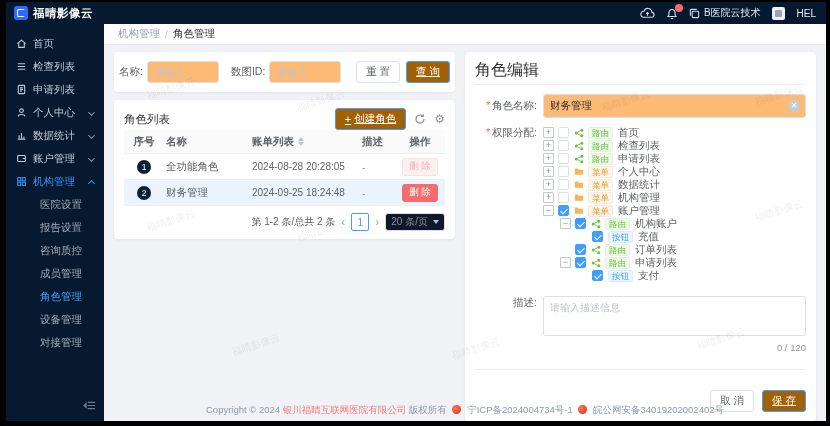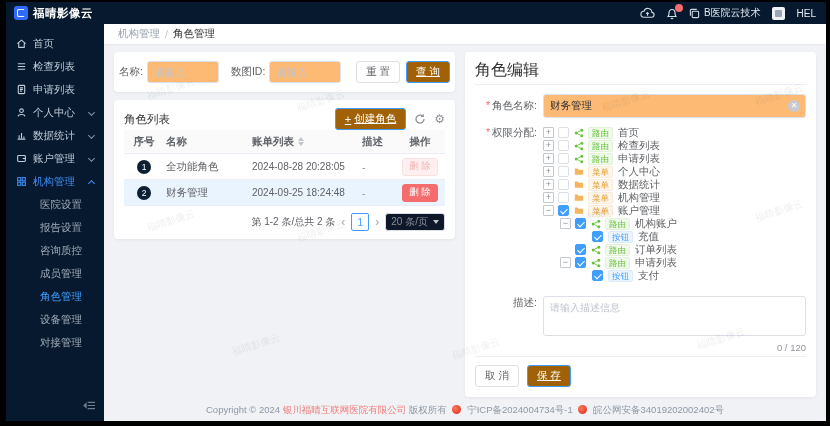--- a/index.html
+++ b/index.html
@@ -115,21 +115,21 @@
   .t-route { background:#f0f9eb; color:#67c23a; border:1px solid #e1f3d8; }
   .t-menu  { background:#fdf6ec; color:#e6a23c; border:1px solid #faecd8; }
   .t-btn   { background:#ecf5ff; color:#409eff; border:1px solid #d9ecff; }
   .tlabel { font-size:10.5px; color:#606266; white-space:nowrap; }
 
   .desc-row { align-items:flex-start; margin-top:14px; margin-bottom:2px; }
   .desc-wrap { flex:1; }
   .desc-area { width:100%; height:40px; border:1px solid #dcdfe6; border-radius:3px; font-size:10px; padding:4px 6px; color:#303133; resize:none; outline:none; font-family:inherit; position:relative; }
   .desc-area::placeholder { color:#c0c4cc; }
   .counter { text-align:right; font-size:9.5px; color:#909399; margin-top:2px; }
-  .ed-footer { border-top:1px solid #ebeef5; margin-top:3px; padding-top:8px; display:flex; justify-content:flex-start; gap:8px; }
+  .ed-footer { border-top:1px solid #ebeef5; margin-top:16px; padding-top:20px; display:flex; justify-content:flex-end; gap:8px; }
 
   
   .copyright { position:absolute; bottom:4px; left:0; right:0; text-align:center; font-size:9.5px; color:#8e98a5; }
   .copyright .company { color:#f07d7d; }
   .gov-dot { display:inline-block; width:9px; height:9px; border-radius:50%; background:radial-gradient(circle at 35% 35%, #ff7a59, #d6281a); vertical-align:-1px; margin:0 3px; }
 
   
   .wm { position:absolute; font-size:10px; color:rgba(20,40,70,.08); transform:rotate(-18deg); z-index:9; pointer-events:none; white-space:nowrap; }
 </style>
 </head>

